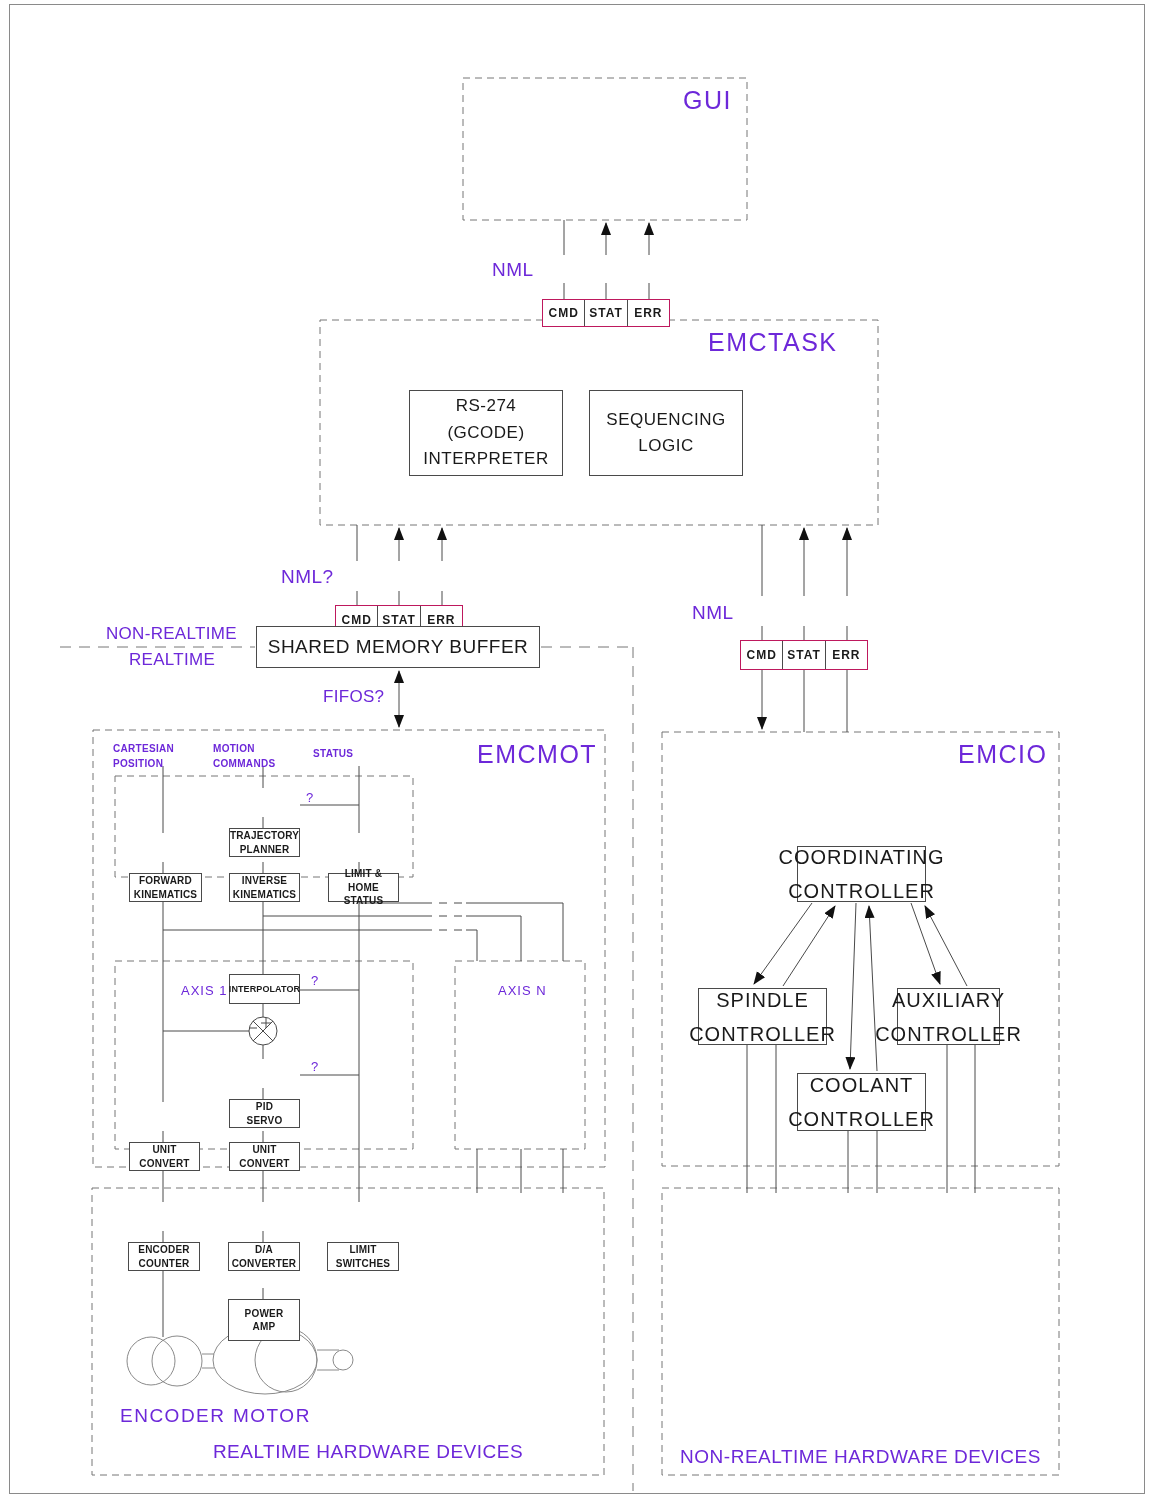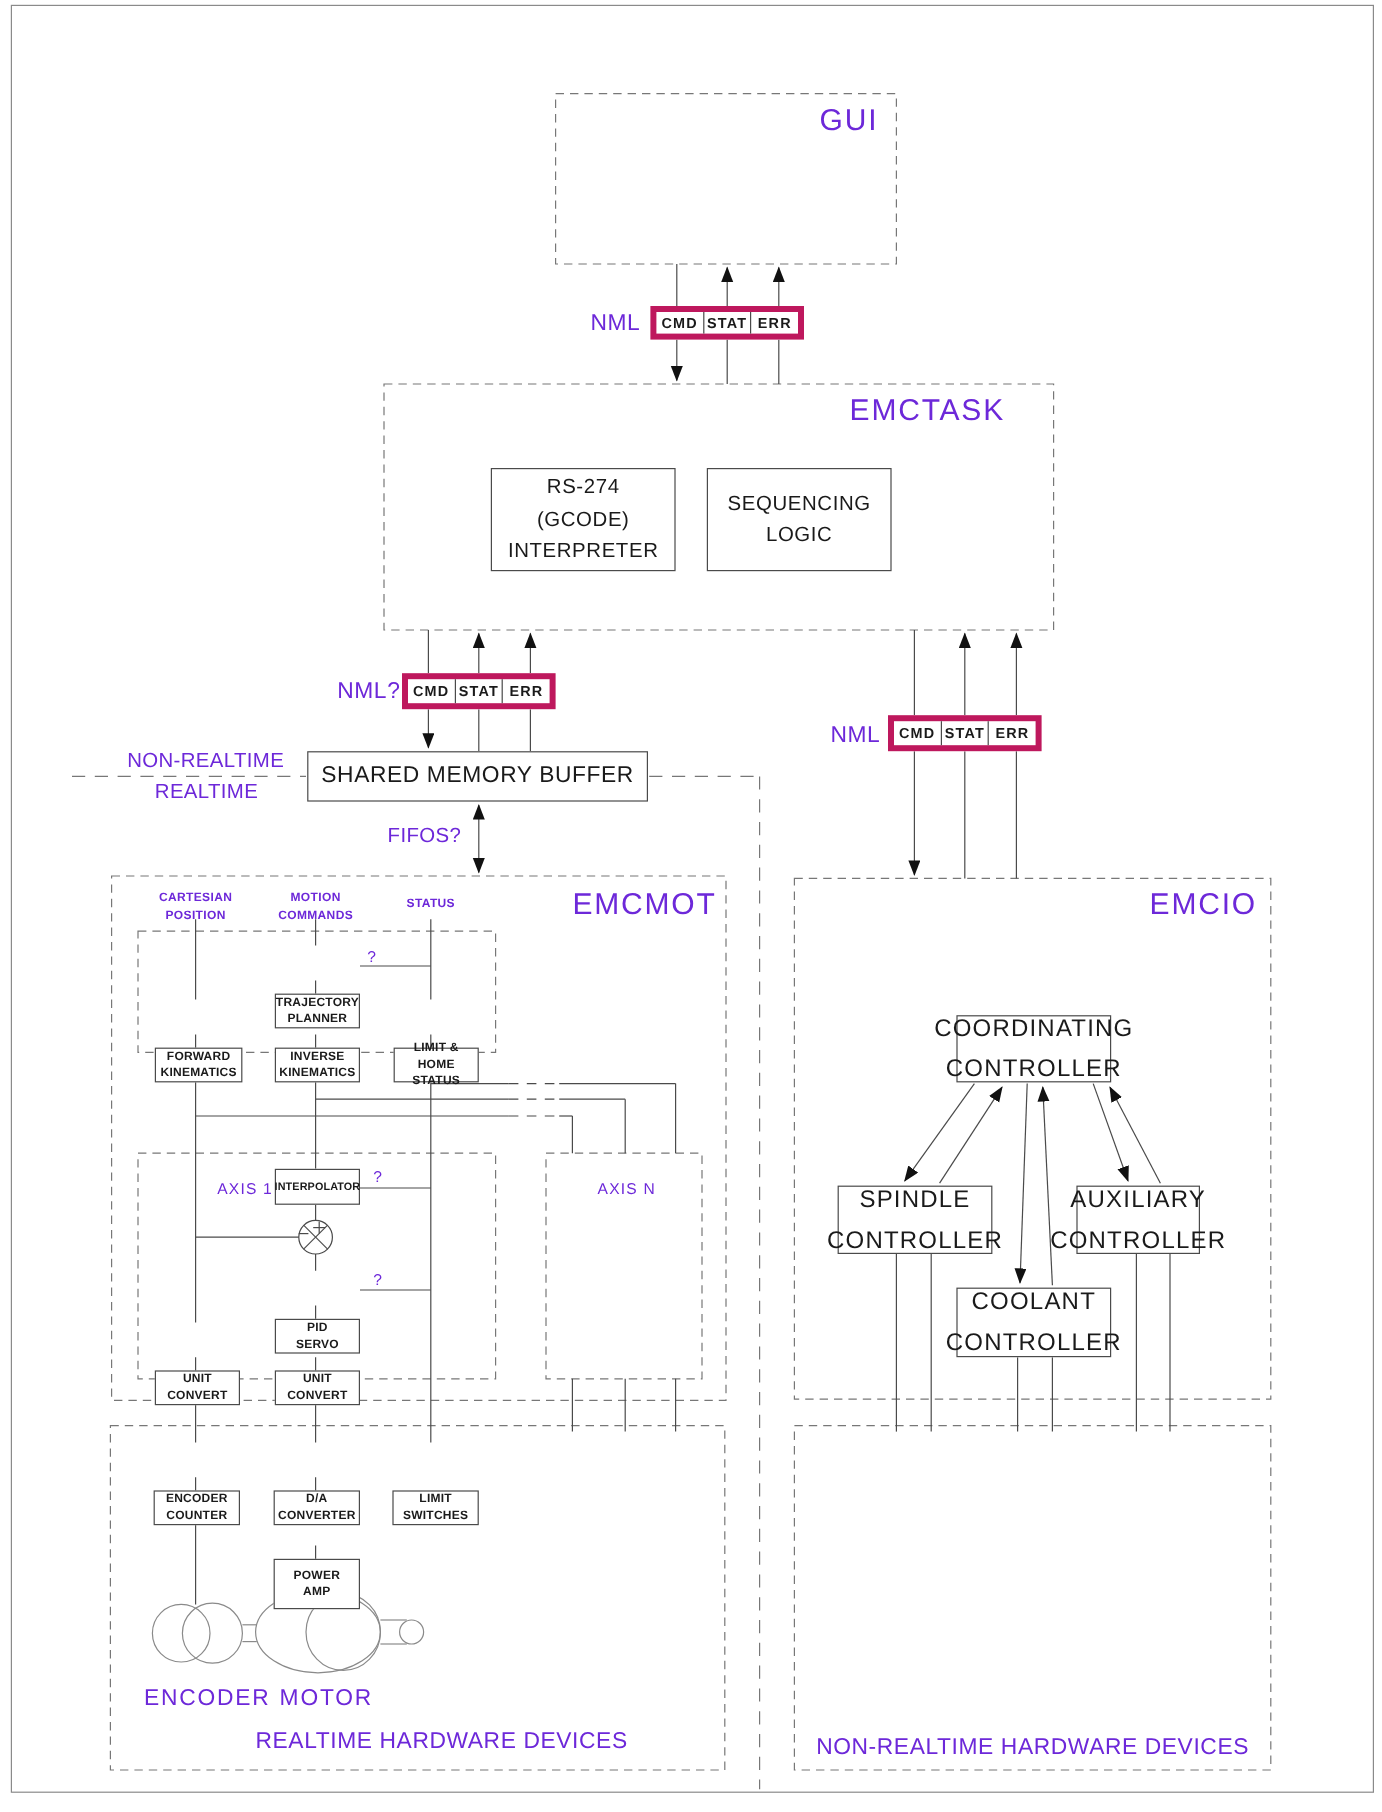--- a/index.html
+++ b/index.html
@@ -18,24 +18,24 @@
   .tiny{font-size:9px;font-weight:bold;letter-spacing:.1px;}
   .med{font-size:20px;letter-spacing:1px;line-height:1.7;}
   .big{font-size:17px;letter-spacing:.5px;line-height:1.55;}
   .buf{font-size:19px;letter-spacing:.5px;}
   .lbl{position:absolute;white-space:pre-line;color:#6d28d9;}
   .title{font-size:25px;letter-spacing:1.5px;}
   .nml{font-size:19px;letter-spacing:.5px;}
   .side{font-size:17px;letter-spacing:.3px;}
   .cap{font-size:19px;letter-spacing:.5px;text-align:center;}
   .dev{font-size:19px;letter-spacing:1.5px;}
-  .collbl{font-size:10px;font-weight:bold;letter-spacing:.3px;line-height:1.5;text-align:center;}
+  .collbl{font-size:10px;font-weight:bold;letter-spacing:.3px;line-height:1.5;}
   .axis{font-size:13px;letter-spacing:1px;margin-top:19px;}
   .q{font-size:13px;}
-  .cells{position:absolute;border:5px solid #be185d;background:#fff;display:flex;box-sizing:border-box;}
+  .cells{position:absolute;border:1px solid #be185d;background:#fff;display:flex;box-sizing:border-box;margin-top:44px;}
   .cell{flex:1;display:flex;align-items:center;justify-content:center;font-size:12px;font-weight:bold;
         letter-spacing:1px;border-left:1px solid #4a4a4a;color:#1a1a1a;}
   .cell:first-child{border-left:none;}
 </style>
 </head>
 <body>
 
 <div id="canvas">
   <div id="frame"></div>
 

